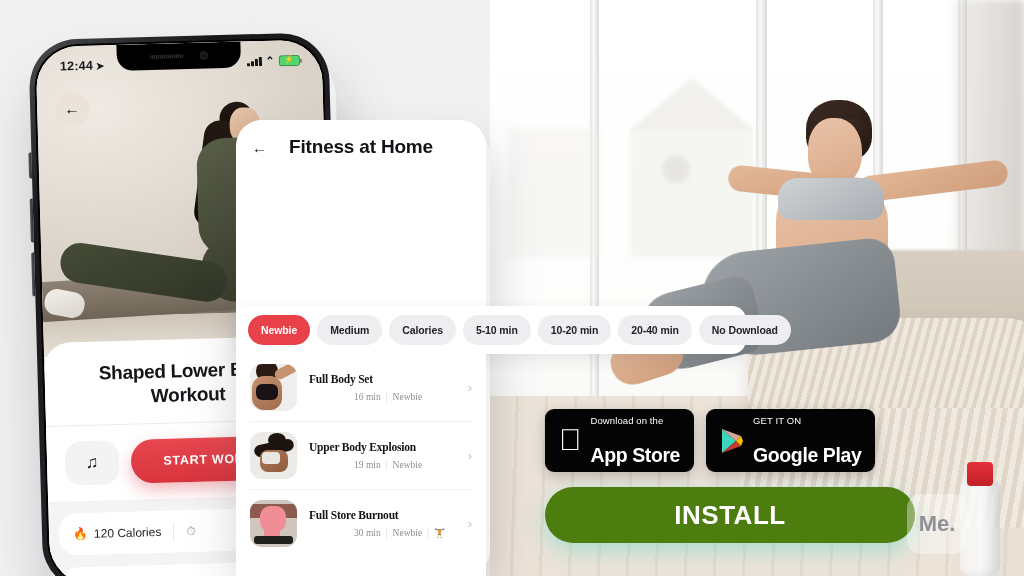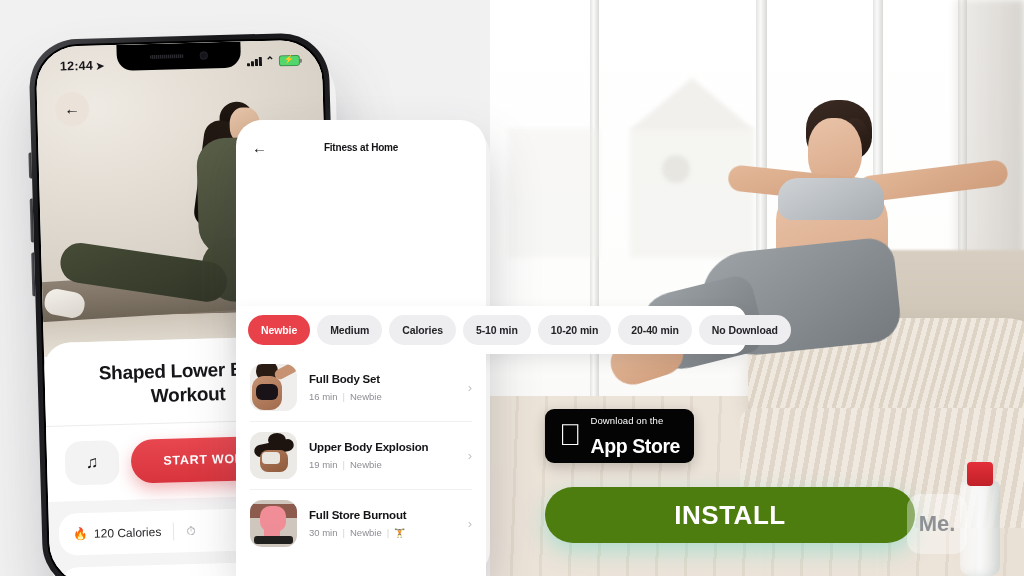--- a/index.html
+++ b/index.html
@@ -223,21 +223,21 @@
   .p2-body{
     position:absolute; left:0; top:0; width:250px; height:456px;
     background:#fff; border-radius:26px 26px 0 0; overflow:visible;
   }
   .p2-head{
     height:54px; display:flex; align-items:center; padding:0 16px; position:relative;
   }
   .p2-back{ font-size:15px; color:#1a1a1e; width:22px; }
   .p2-title{
     position:absolute; left:0; right:0; text-align:center;
-    font-size:10px; font-weight:bold; color:#141418; letter-spacing:-.2px;
+    font-size:19px; font-weight:bold; color:#141418; letter-spacing:-.2px;
     pointer-events:none;
   }
   
   .p2-filters{
     position:absolute; left:0; top:186px; width:510px; height:48px;
     background:#fff; border-radius:0 14px 14px 0;
     display:flex; align-items:center; gap:7px; padding:0 12px;
     box-shadow:0 6px 16px rgba(80,80,90,.12);
     z-index:4;
   }
@@ -258,38 +258,38 @@
   }
   .wrow{
     display:flex; align-items:center; gap:12px; padding:10px 0; position:relative;
     border-top:1px solid #f0f0f2;
   }
   .wrow:first-of-type{ border-top:none; }
   .thumb{
     width:47px;height:47px;border-radius:12px;flex:none;overflow:hidden;position:relative;
     background:#efeeec;
   }
-  .wmeta{ flex:1; min-width:0; }
+  .wmeta{ flex:1; min-width:0;font-family:Liberation Serif, serif; }
   .wname{ font-size:11.5px; font-weight:bold; color:#141418; letter-spacing:-.2px; line-height:1.2; }
-  .wsub{ font-size:9.5px; color:#8d8d95; margin-top:5px; display:flex; align-items:center; gap:5px; }
+  .wsub{ font-size:9.5px; color:#8d8d95; margin-top:5px; display:flex; align-items:center; gap:5px;margin-left:45px; }
   .wsep{ color:#d4d4d9; }
   .chev{ color:#c2c2c8; font-size:13px; flex:none; }
 
   
   .ta{position:absolute;}
 
   
   .badges{ position:absolute; left:545px; top:409px; display:flex; gap:12px; z-index:12; }
   .badge{
     background:#040404; border-radius:9px; display:flex; align-items:center;
     padding:7px 14px; gap:9px; box-shadow:0 4px 14px rgba(0,0,0,.22);
   }
   .badge-txt{ display:flex; flex-direction:column; color:#fff; line-height:1.05; }
   .badge-top{ font-size:9.5px; letter-spacing:.1px; }
-  .badge-big{ font-size:19.5px; font-weight:bold; letter-spacing:-.4px; margin-top:10px; }
+  .badge-big{ font-size:19.5px; font-weight:bold; letter-spacing:-.4px; margin-top:19px; }
   .apple{ font-size:30px; color:#fff; line-height:.78; margin-top:-3px; }
 
   
   .install{
     position:absolute; left:545px; top:487px; width:370px; height:56px;
     background:#4d7c0f; border-radius:28px; z-index:12;
     display:flex; align-items:center; justify-content:center;
     color:#fff; font-size:26px; font-weight:bold; letter-spacing:.5px;
     box-shadow:0 8px 22px rgba(74,212,188,.38);
   }
@@ -511,17 +511,31 @@
 </div>
 
 <div class="badges">
   <div class="badge">
     <span class="apple"></span>
     <span class="badge-txt">
       <span class="badge-top">Download on the</span>
       <span class="badge-big">App Store</span>
     </span>
   </div>
+  <div class="badge">
+    <span style="position:relative;width:24px;height:26px;display:block;">
+      <svg width="24" height="26" viewBox="0 0 24 26">
+        <polygon points="2,1 16,13 2,25" fill="#3bd6bd"></polygon>
+        <polygon points="2,1 16,13 21,8" fill="#f3b7a5" opacity=".9"></polygon>
+        <polygon points="2,25 16,13 21,18" fill="#ea4335" opacity=".85"></polygon>
+        <polygon points="16,13 21,8 23,13 21,18" fill="#fbbc04"></polygon>
+      </svg>
+    </span>
+    <span class="badge-txt">
+      <span class="badge-top">GET IT ON</span>
+      <span class="badge-big">Google Play</span>
+    </span>
+  </div>
 </div>
 
 <div class="install">INSTALL</div>
 
 <div class="watermark">Me.</div>
 
 </body></html>

